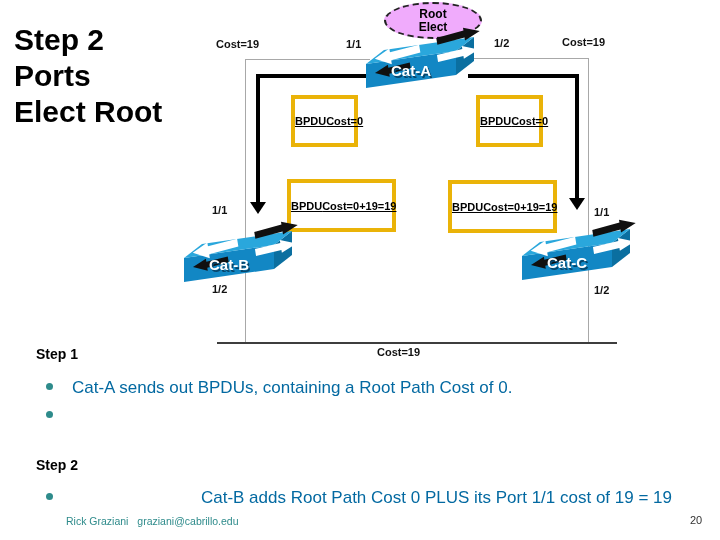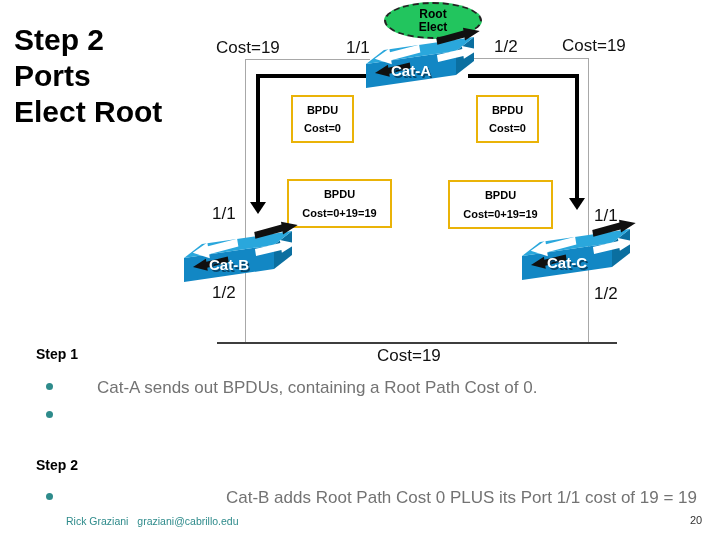--- a/index.html
+++ b/index.html
@@ -4,47 +4,47 @@
 <style>
   html,body{margin:0;padding:0;background:#fff;}
   .slide{
     position:relative;width:720px;height:540px;background:#ffffff;
     font-family:"Liberation Sans", sans-serif;overflow:hidden;color:#000;
   }
   .abs{position:absolute;}
   
   .title{left:14px;top:22px;font-size:30px;font-weight:bold;line-height:36px;color:#000;}
   
-  .dlabel{font-size:17px;font-weight:normal;color:#111;white-space:nowrap;}
+  .dlabel{font-size:11px;font-weight:bold;color:#111;white-space:nowrap;}
   
   .thin{background:#a8a8a8;}
   .bottomline{background:#3d3d3d;}
   
   .thick{background:#000;}
   .arrowhead{
     width:0;height:0;border-left:8px solid transparent;border-right:8px solid transparent;
     border-top:12px solid #000;
   }
   
   .bpdu{
-    border:2px solid #eab308;background:#fff;display:flex;flex-direction:column;
+    border:4px solid #eab308;background:#fff;display:flex;flex-direction:row;
     justify-content:space-evenly;align-items:center;text-align:center;
-    font-size:11px;font-weight:bold;line-height:12px;
+    font-size:11px;font-weight:bold;line-height:12px;text-decoration:underline;
   }
   
   .rootb{
     border:2px dashed #222;border-radius:50%;width:94px;height:33px;
     display:flex;flex-direction:column;justify-content:center;align-items:center;
-    font-size:12px;font-weight:bold;line-height:13px;background:#22c55e;
+    font-size:12px;font-weight:bold;line-height:13px;background:#f0abfc;
   }
   
   .swlabel{font:bold 15px "Liberation Sans", sans-serif;}
   
   .heading{font-size:14px;font-weight:bold;color:#000;}
-  .bullet-text{font-size:17px;line-height:26px;color:#737373;width:600px;margin-left:25px;}
+  .bullet-text{font-size:17px;line-height:26px;color:#0369a1;width:600px;}
   .dot{width:7px;height:7px;border-radius:50%;}
   .footer{font-size:10.5px;}
   .pagenum{font-size:11px;color:#333;}
 </style>
 </head>
 <body>
 
 <div class="slide">
 
   <div class="abs title">

